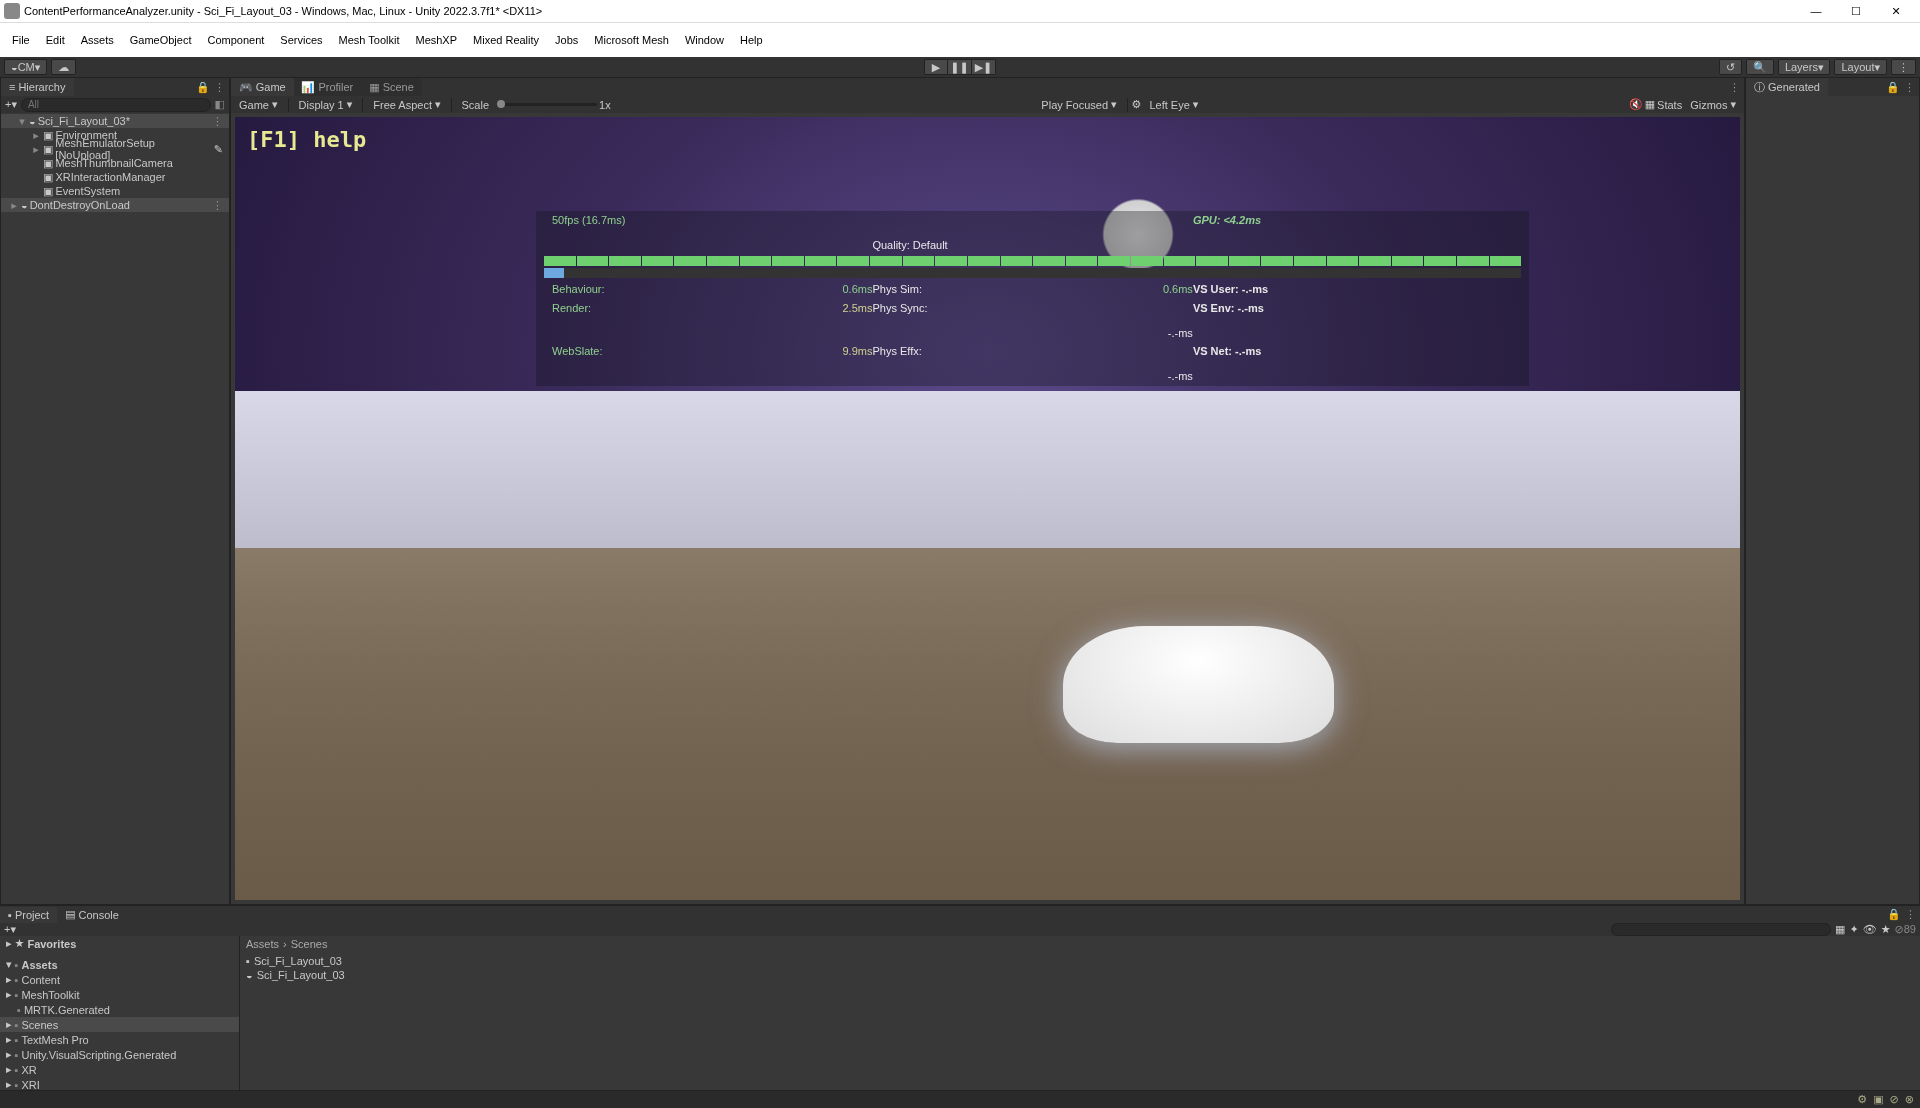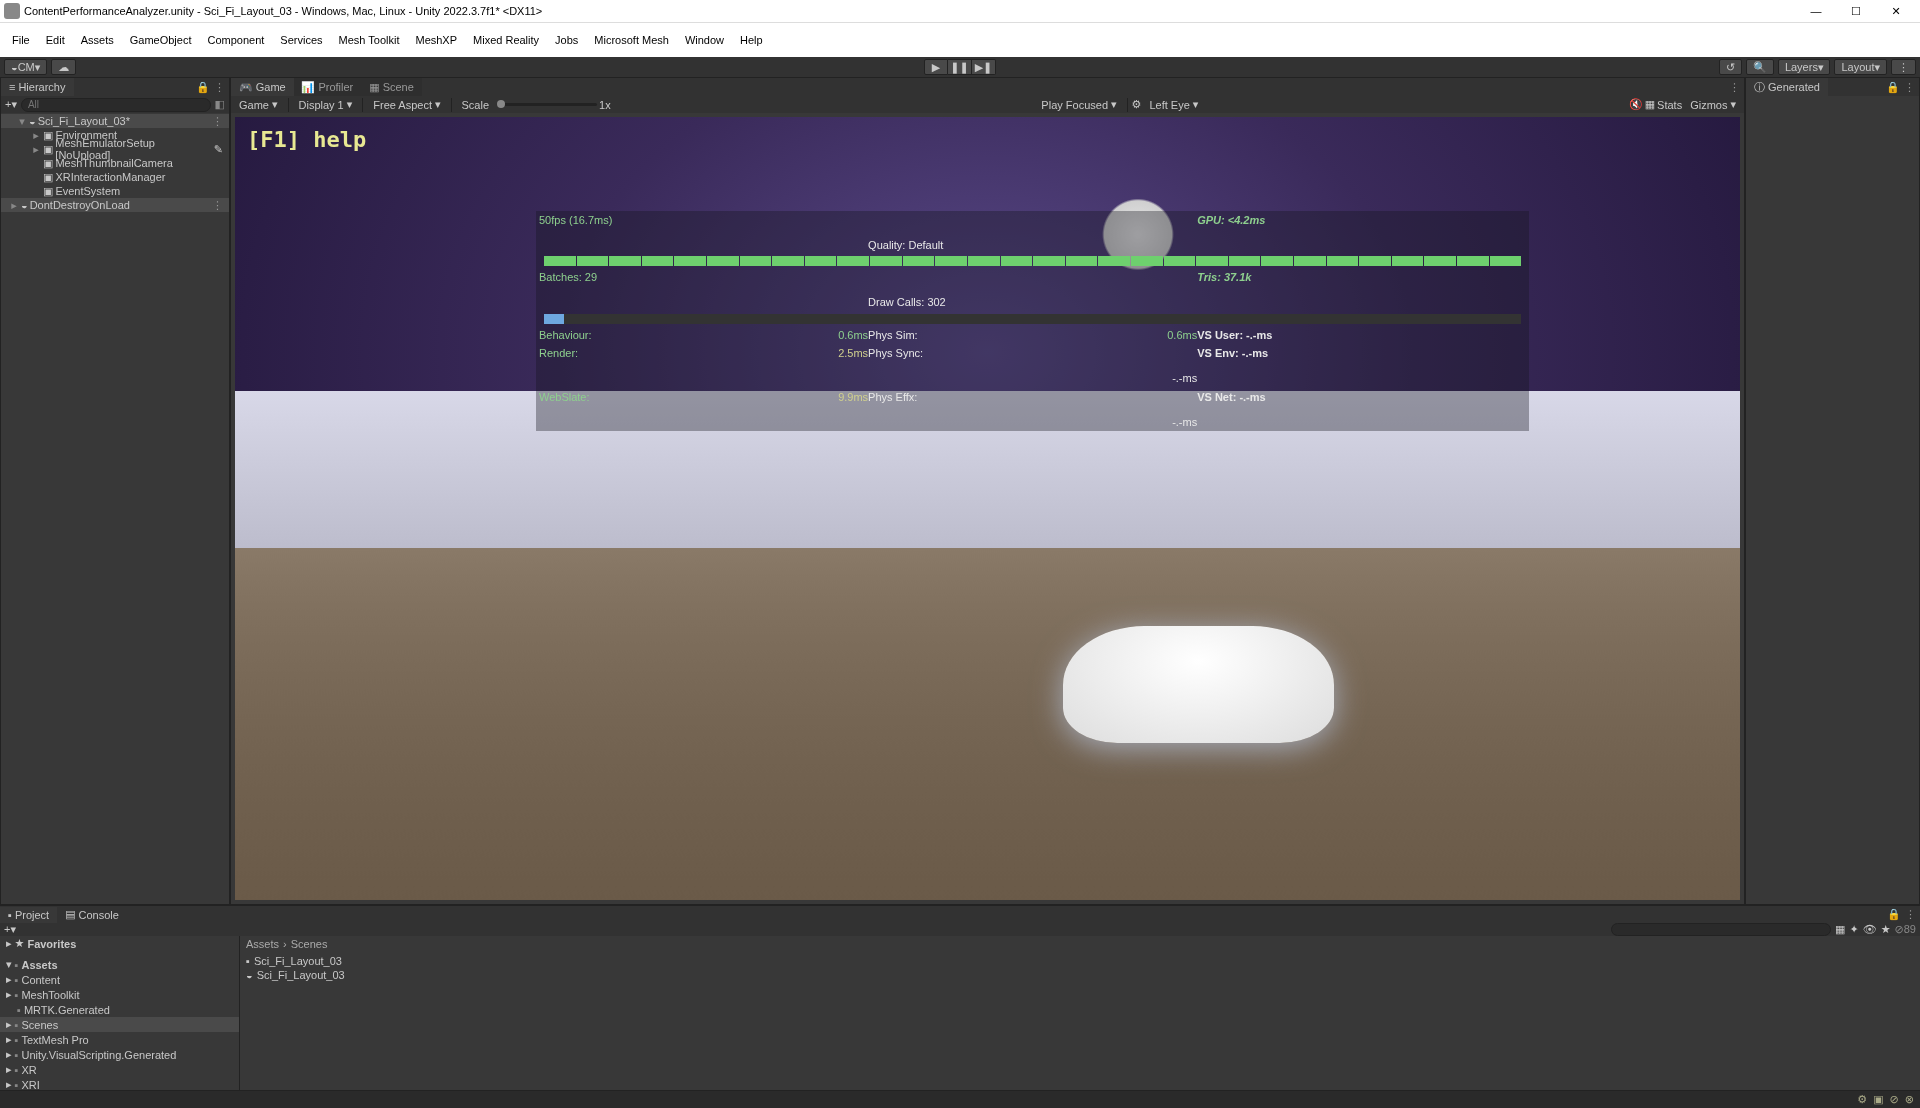--- a/index.html
+++ b/index.html
@@ -51,21 +51,21 @@
 .game-toolbar .gdrop{ display:flex; align-items:center; gap:3px; padding:0 6px;}
 .gameview { flex:1; background:#0f172a; position:relative; overflow:hidden; margin:4px;}
 .scene3d{position:absolute; inset:0; background:
   radial-gradient(circle at 60% 15%, #e8e8e8 0%, #d0d0d0 3%, transparent 3.2%),
   radial-gradient(ellipse at 50% 30%, #5a4a8a 0%, #3a2a5a 40%, #1a1030 100%);}
 .floor{position:absolute;left:0;right:0;bottom:0;height:45%;background:linear-gradient(180deg,#8a7a68 0%,#6a5a48 100%);transform:perspective(600px) rotateX(60deg);transform-origin:top;}
 .walls{position:absolute;left:0;right:0;top:35%;height:35%;background:linear-gradient(180deg,#d8d8e8 0%,#a8a8b8 100%);}
 .table{position:absolute;left:55%;bottom:20%;width:18%;height:15%;background:radial-gradient(ellipse at 50% 30%,#fff,#ddd);border-radius:30% 30% 20% 20%/50% 50% 30% 30%;box-shadow:0 5px 30px rgba(200,220,255,0.6);}
 .helptext{position:absolute;left:12px;top:10px;color:#e8e892;font:bold 22px monospace;}
 .statspanel{position:absolute;left:20%;top:12%;width:66%;background:rgba(20,20,30,0.35);font:13px monospace;line-height:1.5;}
-.statspanel .row{display:flex;padding:1px 3px;}
+.statspanel .row{display:flex;padding:1px 16px;}
 .statspanel .c1{flex:1;}.statspanel .c2{flex:1;}.statspanel .c3{flex:1;text-align:left;font-weight:bold;}
 .sgreen{color:#8ed08e;}.syellow{color:#d0d08e;text-align:center;}.swhite{color:#e8e8e8;margin-top:25px;}.sorange{color:#d0a878;}.sblue{color:#6ea8e0;}
 .bar{height:10px;margin:2px 8px;display:flex;gap:1px;}
 .bar span{flex:1;background:#6ed06e;}
 .bar2{height:10px;margin:2px 8px;background:#333;}
 .bar2 .fill{height:100%;width:2%;background:#6ea8e0;}
 
 
 .inspector { width: 175px; }
 
@@ -231,25 +231,20 @@
             <span></span>
             <span></span>
             <span></span>
             <span></span>
             <span></span>
             <span></span>
             <span></span>
             <span></span>
             <span></span>
           </div>
-        <div class="row">
-            <span class="c1 sgreen">Batches: 29</span>
-            <span class="c2 swhite">Draw Calls: 302</span>
-            <span class="c3 sgreen" style="font-style:italic;">Tris: 37.1k</span>
-          </div>
         <div class="bar2">
             <div class="fill"></div>
           </div>
         <div class="row">
             <span class="c1"><span class="sgreen">Behaviour:</span> <span class="sgreen" style="float:right;">0.6ms</span></span>
             <span class="c2"><span class="swhite">Phys Sim:</span> <span class="sgreen" style="float:right;">0.6ms</span></span>
             <span class="c3"><span class="swhite">VS User:</span> <span class="swhite">-.-ms</span></span>
           </div>
         <div class="row">
             <span class="c1"><span class="sgreen">Render:</span> <span class="syellow" style="float:right;">2.5ms</span></span>

